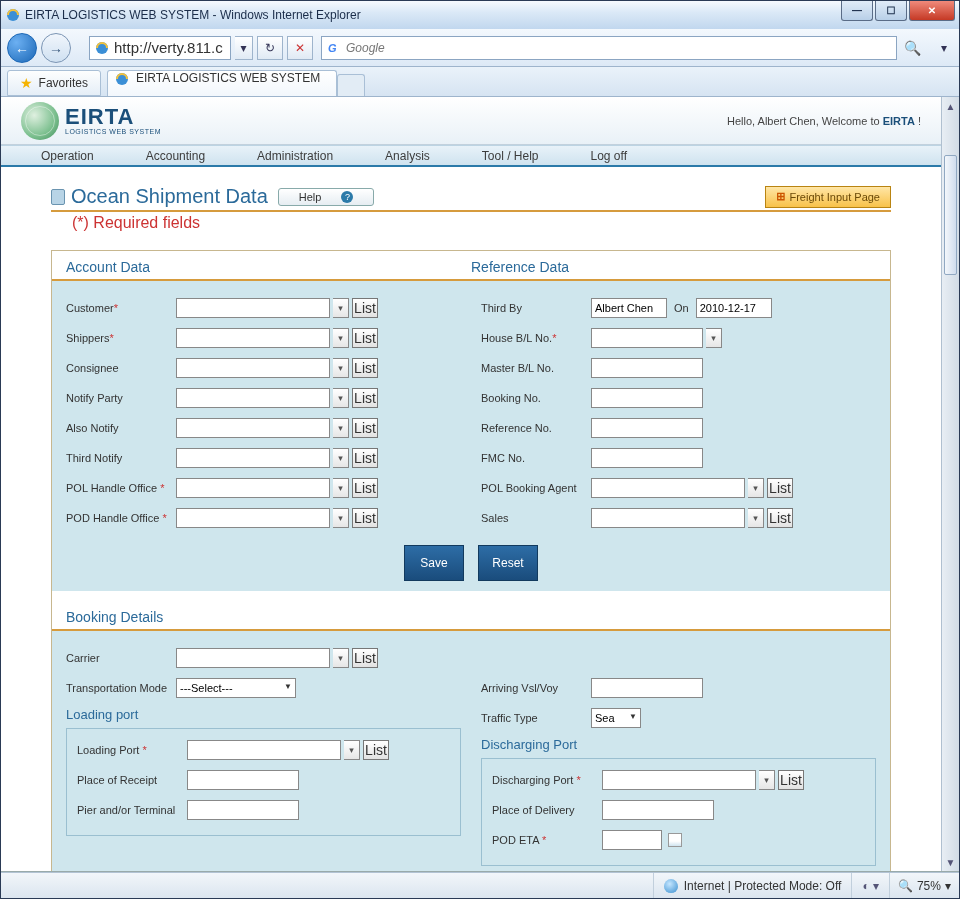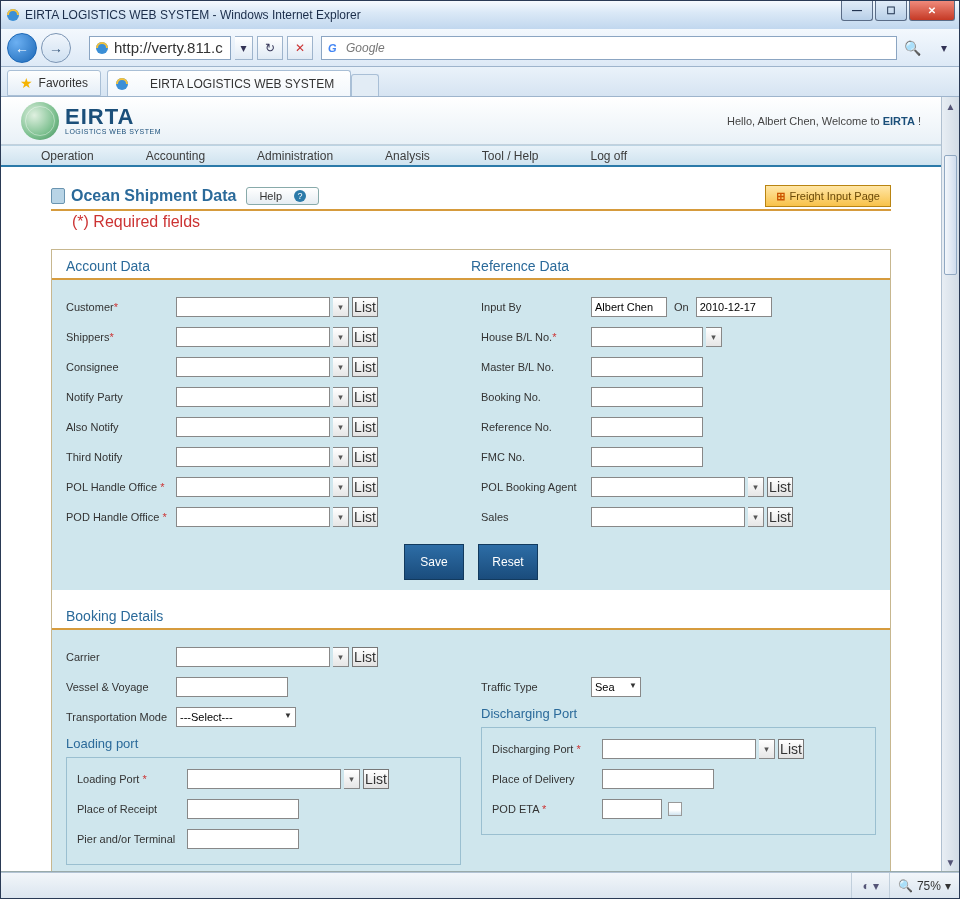--- a/index.html
+++ b/index.html
@@ -23,21 +23,21 @@
 .toolbtn { width:26px; height:24px; border:1px solid #9eb4cc; background:linear-gradient(#fff,#e0eaf4); display:flex; align-items:center; justify-content:center; cursor:pointer; font-size:12px; color:#335; }
 .toolbtn.dd { width:18px; border-left:none; }
 .searchfield { flex:1; height:24px; border:1px solid #8ba5c2; background:#fff; display:flex; align-items:center; padding:0 4px; font-size:12px; color:#777; font-style:italic; margin-left:4px; }
 .searchfield .g { width:16px; height:16px; margin-right:4px; }
 .magglass { margin-left:auto; margin-right:6px; width:24px; height:24px; display:flex; align-items:center; justify-content:center; color:#2a4d78; font-size:14px; cursor:pointer; }
 
 
 .tabsrow { height:30px; background:linear-gradient(#eaf2fa,#d6e4f2); display:flex; align-items:flex-end; padding:0 6px; border-bottom:1px solid #9eb4cc; }
 .favbtn { height:26px; padding:0 12px; border:1px solid #a9bfd6; background:linear-gradient(#fdfefe,#e5eef7); border-radius:3px 3px 0 0; display:flex; align-items:center; gap:6px; font-size:12px; color:#333; margin-right:6px; cursor:pointer; }
 .star { color:#f5b301; font-size:14px; }
-.tab { height:26px; padding:0 16px 0 6px; border:1px solid #a9bfd6; border-bottom:none; background:linear-gradient(#fff,#f2f7fc); border-radius:3px 3px 0 0; display:flex; align-items:center; gap:20px; font-size:12px; color:#333; }
+.tab { height:26px; padding:0 16px 0 6px; border:1px solid #a9bfd6; border-bottom:none; background:linear-gradient(#fff,#f2f7fc); border-radius:3px 3px 0 0; display:flex; gap:6px; font-size:12px; color:#333; }
 .tab .ie { width:16px; height:16px; }
 .newtab { width:28px; height:22px; border:1px solid #a9bfd6; border-bottom:none; background:#e2ecf5; margin-left:0; border-radius:3px 3px 0 0; }
 
 
 .viewport { height:775px; background:#fff; display:flex; border-bottom:1px solid #9aa; }
 .pagewrap { flex:1; overflow:hidden; position:relative; }
 .vscroll { width:18px; background:linear-gradient(90deg,#e8eef4,#d2dce6); border-left:1px solid #b0c0d0; display:flex; flex-direction:column; }
 .vscroll .arrow { height:18px; display:flex; align-items:center; justify-content:center; color:#557; font-size:10px; cursor:pointer; }
 .vscroll .track { flex:1; position:relative; }
 .vscroll .thumb { position:absolute; top:40px; left:2px; right:2px; height:120px; background:linear-gradient(90deg,#f3f7fb,#cfdced); border:1px solid #90a8c2; border-radius:2px; cursor:pointer; }
@@ -53,22 +53,22 @@
 .hello b { color:#1b4f7a; }
 
 
 .menubar { height:22px; background:linear-gradient(#e8f2f9,#cfe3ef); border-top:1px solid #bcd4e3; border-bottom:2px solid #2b7aa9; display:flex; align-items:center; padding:0 40px; gap:52px; font-size:12px; color:#3c3c3c; }
 .menubar span { cursor:pointer; }
 
 
 .content { padding:18px 50px 0 50px; }
 .pagehead { display:flex; align-items:center; border-bottom:2px solid #d69b3d; padding-bottom:2px; }
 .pagehead .icon { width:14px; height:16px; background:#b8d4e6; border:1px solid #6a94b0; border-radius:2px; margin-right:6px; }
-.pagehead h2 { color:#2b6a9a; font-size:16px; font-weight:bold; }
-.helpbtn { margin-left:10px; height:18px; padding:0 12px; border:1px solid #8aa; background:linear-gradient(#fff,#e6edf2); border-radius:3px; font-size:11px; color:#333; display:flex; align-items:center; gap:12px; cursor:pointer; }
+.pagehead h2 { color:#2b6a9a; font-size:20px; font-weight:normal; }
+.helpbtn { margin-left:10px; height:18px; padding:0 20px; border:1px solid #8aa; background:linear-gradient(#fff,#e6edf2); border-radius:3px; font-size:11px; color:#333; display:flex; align-items:center; gap:20px; cursor:pointer; }
 .helpbtn .q { width:12px; height:12px; border-radius:50%; background:#2b7aa9; color:#fff; font-size:9px; display:flex; align-items:center; justify-content:center; }
 .freightbtn { margin-left:auto; height:22px; padding:0 10px; background:linear-gradient(#ffe6a6,#f8c24a); border:1px solid #b98412; color:#6b4a08; font-size:11px; display:flex; align-items:center; gap:4px; cursor:pointer; }
 .freightbtn .plus { color:#cc5500; font-weight:bold; }
 .reqnote { color:#c33; font-size:16px; margin-top:2px;margin-left:21px; }
 
 
 .section { margin-top:18px; border:1px solid #c7b78f; }
 .secthead { display:flex; padding:8px 14px 4px 14px; border-bottom:2px solid #d69b3d; background:#fff; }
 .secthead h3 { color:#2b6a9a; font-size:14px; font-weight:normal; flex:1; }
 .secbody { background:#cfe6ed; padding:16px 14px 10px 14px; }
@@ -283,21 +283,21 @@
                     <div class="inpwrap">
                       <input class="txt w1" style="">
                       <div class="pick">▾</div>
                       <div class="listbtn">List</div>
                     </div>
                   </div>
               </div>
 
               <div class="col">
                 <div class="frow">
-                    <label>Input By</label>
+                    <label>Third By</label>
                     <div class="inpwrap">
                       <input class="txt w3" value="Albert Chen" style="">
                       <span class="onlbl">On</span>
                       <input class="txt wdate" value="2010-12-17" style="">
                     </div>
                   </div>
                 <div class="frow">
                     <label><span>House B/L No.</span><span class="req">*</span></label>
                     <div class="inpwrap">
                       <input class="txt w2" style="">
@@ -352,24 +352,20 @@
                 <label>Carrier</label>
                 <div class="inpwrap">
                   <input class="txt w1" style="">
                   <div class="pick">▾</div>
                   <div class="listbtn">List</div>
                 </div>
               </div>
             <div class="twocol">
               <div class="col">
                 <div class="frow">
-                    <label>Vessel &amp; Voyage</label>
-                    <input class="txt w2" style="">
-                  </div>
-                <div class="frow">
                     <label>Transportation Mode</label>
                     <span class="selwrap"><select class="txt wsel"><option>---Select---</option></select></span>
                   </div>
                 <div class="subhead">Loading port</div>
                 <div class="portbox">
                   <div class="frow">
                       <label><span>Loading Port</span> <span class="req">*</span></label>
                       <div class="inpwrap">
                         <input class="txt w1" style="">
                         <div class="pick">▾</div>
@@ -381,20 +377,24 @@
                       <input class="txt w2" style="">
                     </div>
                   <div class="frow">
                       <label>Pier and/or Terminal</label>
                       <input class="txt w2" style="">
                     </div>
                 </div>
               </div>
               <div class="col">
                 <div class="frow">
+                    <label>Arriving Vsl/Voy</label>
+                    <input class="txt w2" style="">
+                  </div>
+                <div class="frow">
                     <label>Traffic Type</label>
                     <span class="selwrap"><select class="txt" style="width:50px"><option>Sea</option></select></span>
                   </div>
                 <div class="subhead">Discharging Port</div>
                 <div class="portbox">
                   <div class="frow">
                       <label><span>Discharging Port</span> <span class="req">*</span></label>
                       <div class="inpwrap">
                         <input class="txt w1" style="">
                         <div class="pick">▾</div>
@@ -434,20 +434,24 @@
     <div class="spacer">
       <div class="cell"></div>
         <div class="cell"></div>
         <div class="cell"></div>
         <div class="cell"></div>
         <div class="cell"></div>
         <div class="cell"></div>
         <div class="cell"></div>
         <div class="cell"></div>
     </div>
+    <div class="zone">
+      <span class="shield"></span>
+      <span>Internet | Protected Mode: Off</span>
+    </div>
     <div class="zone" style="color:#557;">◐ ▾</div>
     <div class="zoom">
       <span>🔍</span>
       <span>75%</span>
       <span>▾</span>
     </div>
   </div>
 
 </div>
 

